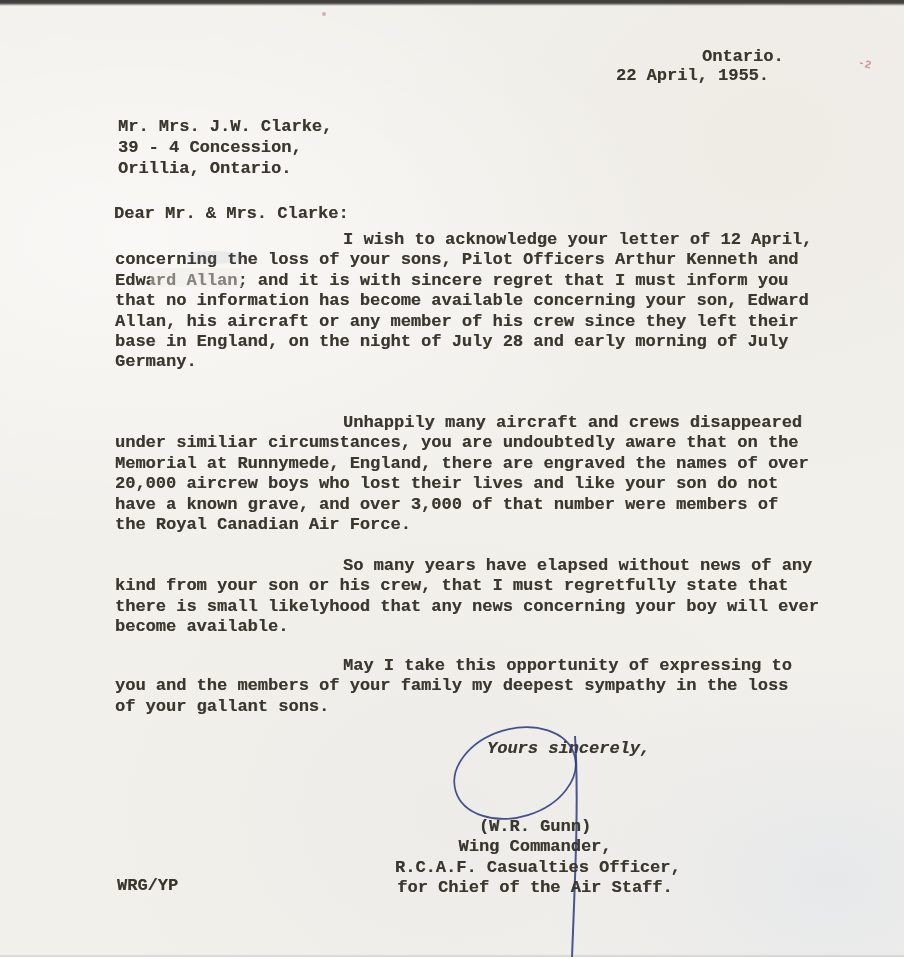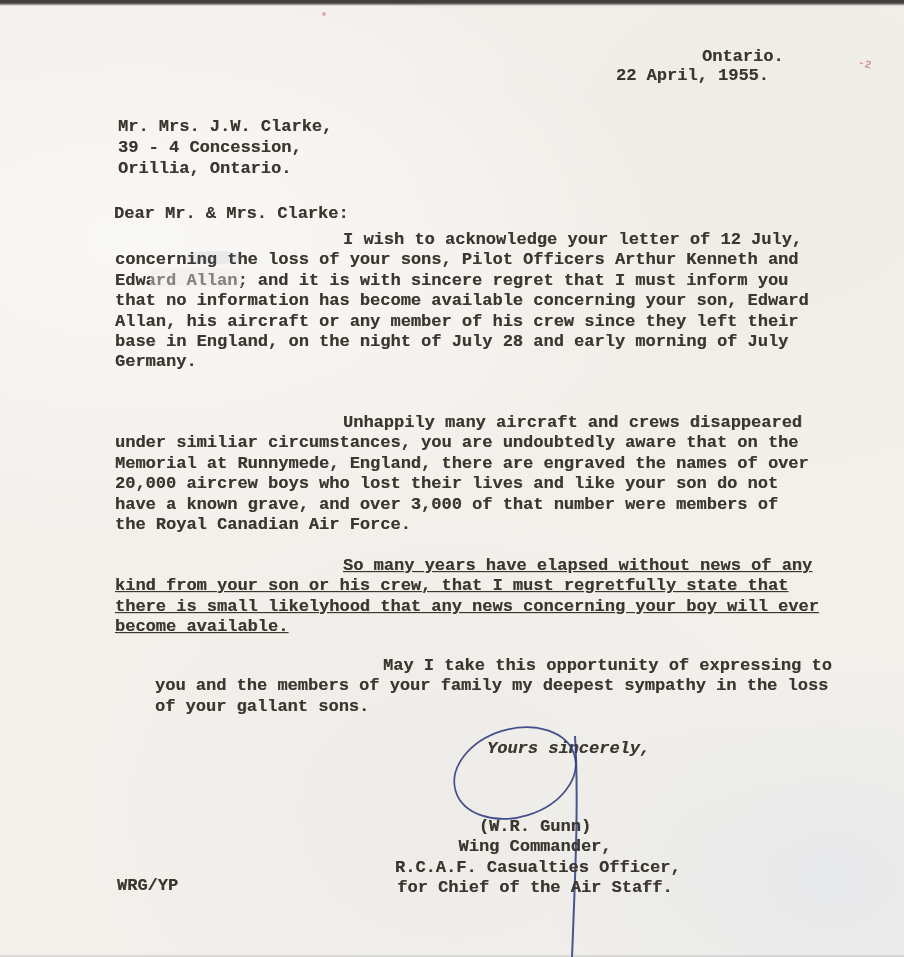--- a/index.html
+++ b/index.html
@@ -73,49 +73,49 @@
 
   <div class="recipient">
     <div class="tw">Mr. Mrs. J.W. Clarke,</div>
     <div class="tw">39 - 4 Concession,</div>
     <div class="tw">Orillia, Ontario.</div>
   </div>
 
   <div class="abs tw" style="left:114px; top:188px;margin-top:16px;">Dear Mr. &amp; Mrs. Clarke:</div>
 
   <div class="para" style="top:230px;">
-    <div class="line indent tw">I wish to acknowledge your letter of 12 July,</div>
+    <div class="line indent tw">I wish to acknowledge your letter of 12 April,</div>
     <div class="line tw">concerning the loss of your sons, Pilot Officers Arthur Kenneth and</div>
     <div class="line tw">Edward Allan; and it is with sincere regret that I must inform you</div>
     <div class="line tw">that no information has become available concerning your son, Edward</div>
     <div class="line tw">Allan, his aircraft or any member of his crew since they left their</div>
     <div class="line tw">base in England, on the night of July 28 and early morning of July</div>
     <div class="line tw">Germany.</div>
   </div>
 
   <div class="smudge"></div>
   <div class="smudge2"></div>
 
   <div class="para" style="top:413px;">
     <div class="line indent tw">Unhappily many aircraft and crews disappeared</div>
     <div class="line tw">under similiar circumstances, you are undoubtedly aware that on the</div>
     <div class="line tw">Memorial at Runnymede, England, there are engraved the names of over</div>
     <div class="line tw">20,000 aircrew boys who lost their lives and like your son do not</div>
     <div class="line tw">have a known grave, and over 3,000 of that number were members of</div>
     <div class="line tw">the Royal Canadian Air Force.</div>
   </div>
 
-  <div class="para" style="top:556px;text-decoration:underline;">
+  <div class="para" style="top:556px;">
     <div class="line indent tw">So many years have elapsed without news of any</div>
     <div class="line tw">kind from your son or his crew, that I must regretfully state that</div>
     <div class="line tw">there is small likelyhood that any news concerning your boy will ever</div>
     <div class="line tw">become available.</div>
   </div>
 
-  <div class="para" style="top:656px;margin-left:40px;">
+  <div class="para" style="top:656px;">
     <div class="line indent tw">May I take this opportunity of expressing to</div>
     <div class="line tw">you and the members of your family my deepest sympathy in the loss</div>
     <div class="line tw">of your gallant sons.</div>
   </div>
 
   <div class="closing tw">Yours sincerely,</div>
 
   <svg class="sig-svg" width="150" height="237" viewBox="0 0 150 237">
     <ellipse cx="70" cy="53" rx="62" ry="44" transform="rotate(-17 70 53)" fill="none" stroke="#2c3a7e" stroke-width="1.7" opacity="0.88"></ellipse>
     <path d="M 130 16 C 134 80, 130 160, 127 237" fill="none" stroke="#2c3a7e" stroke-width="2" opacity="0.85"></path>

